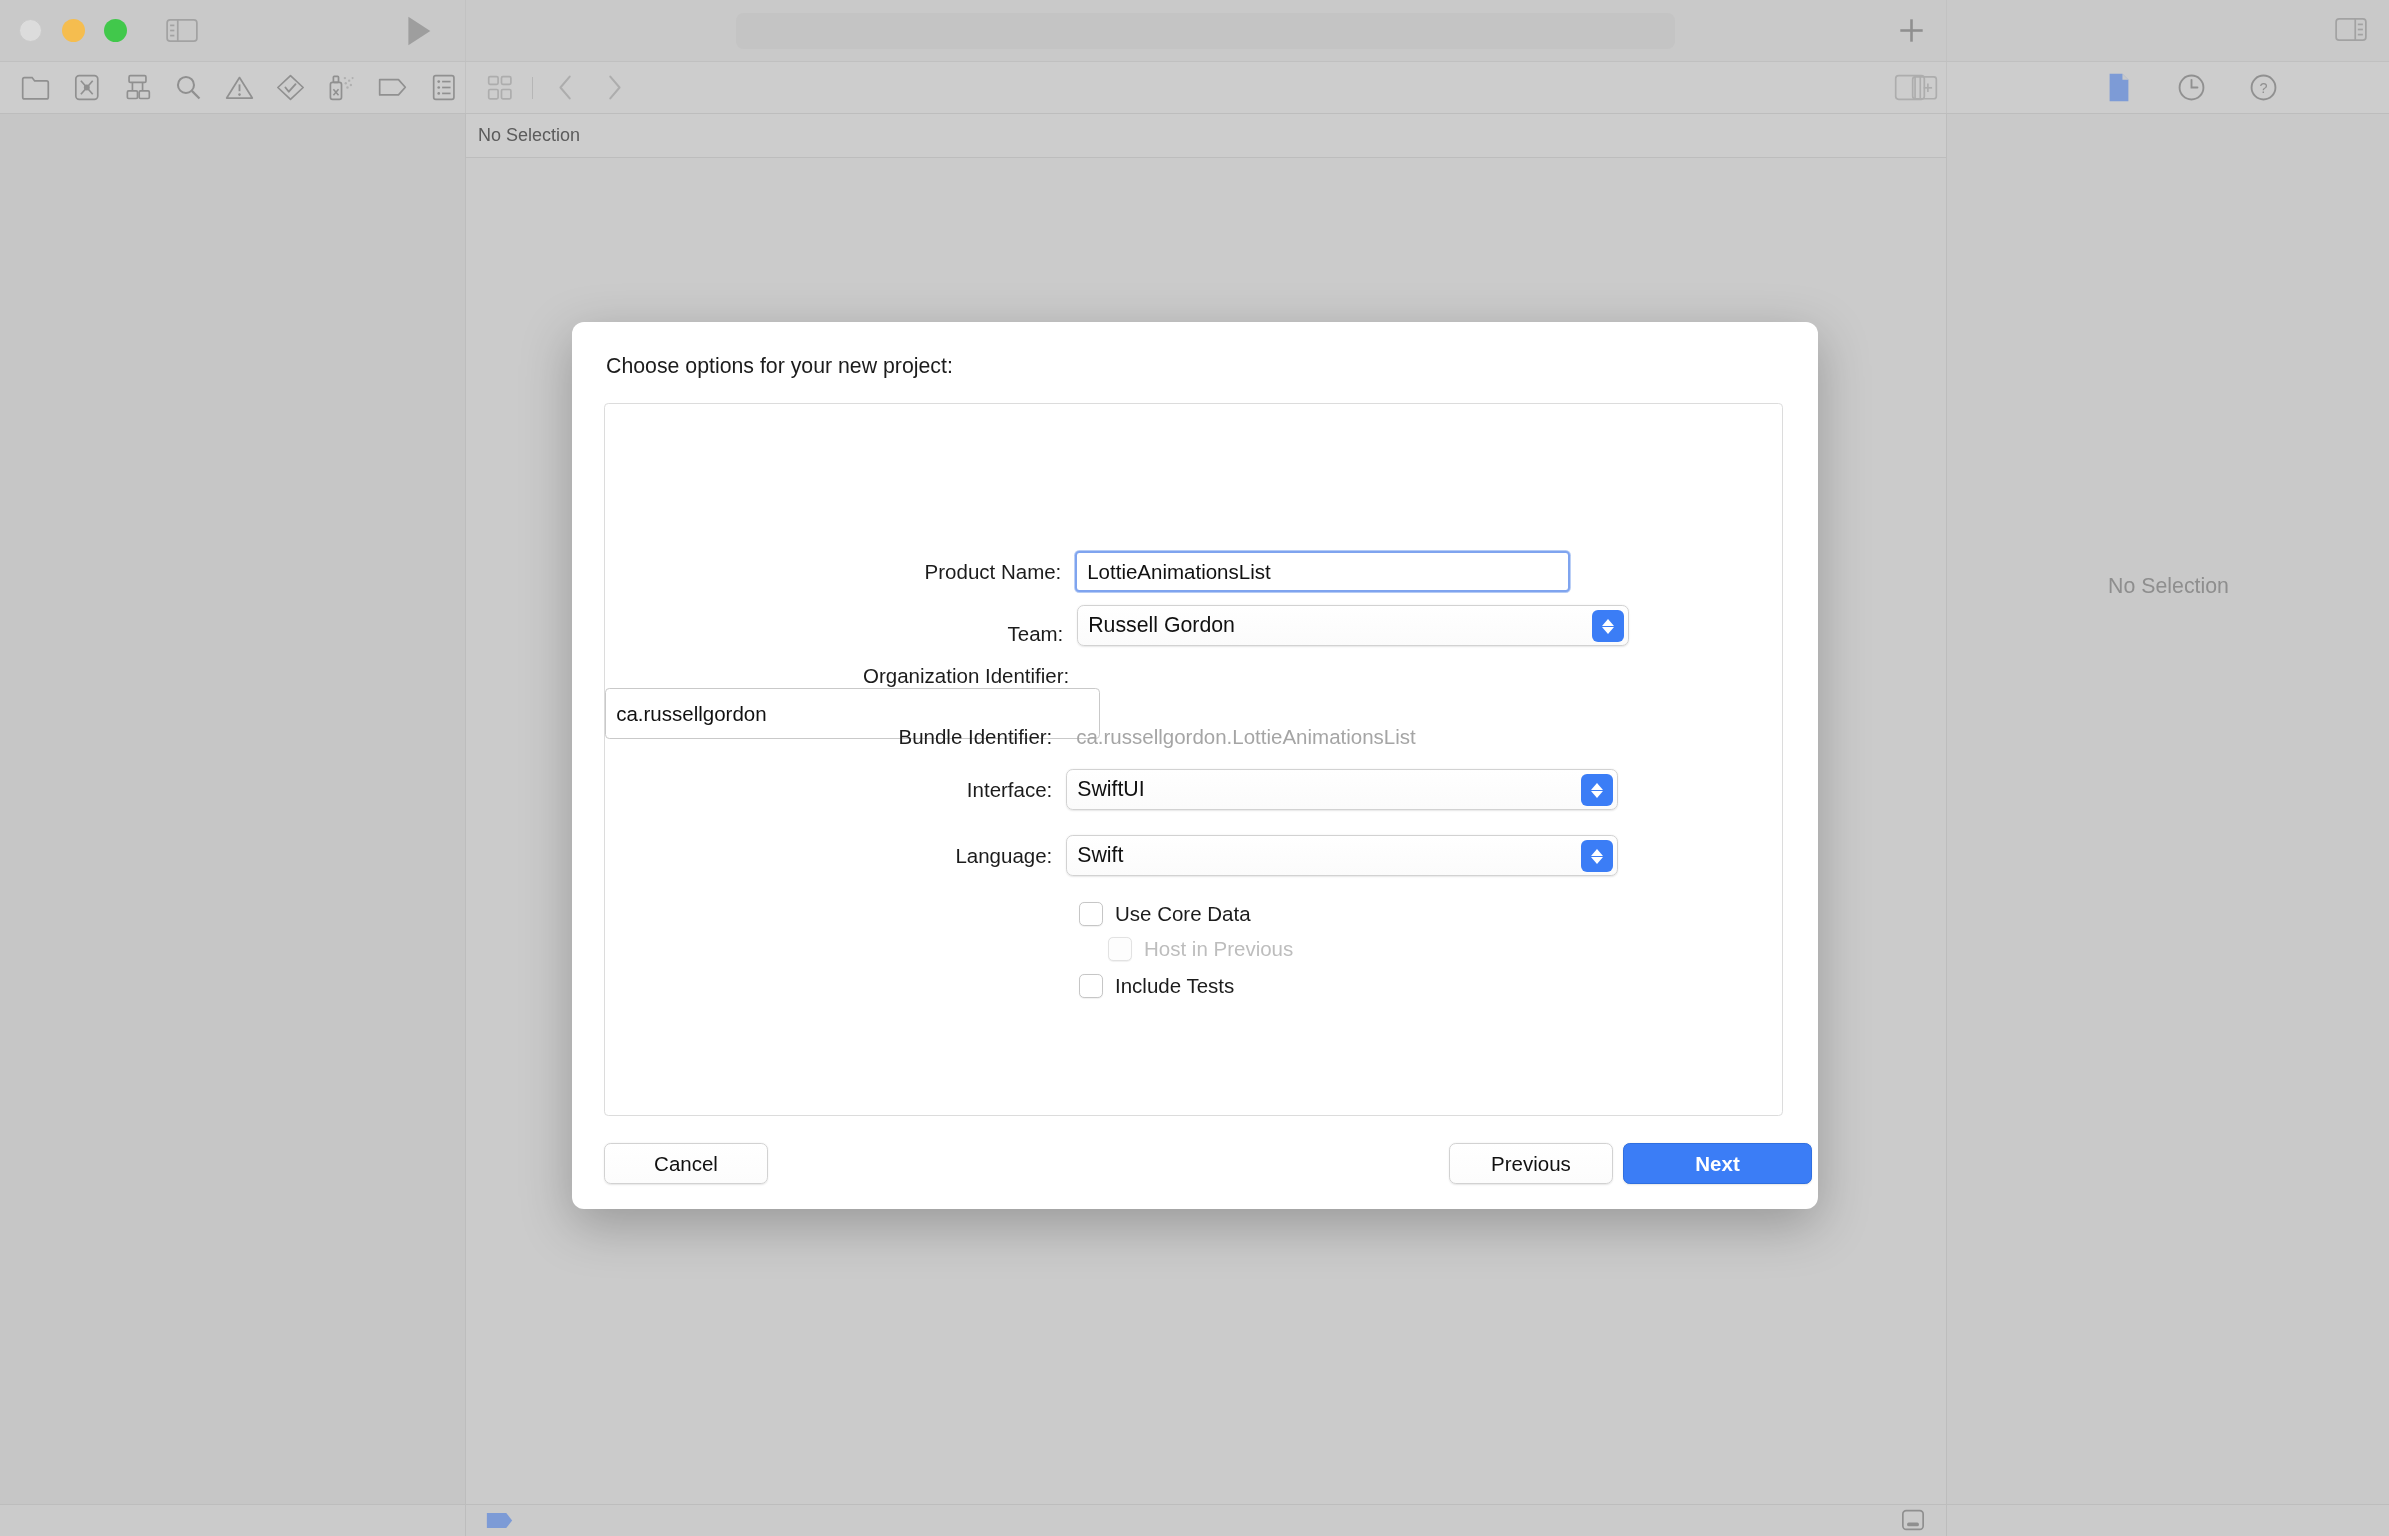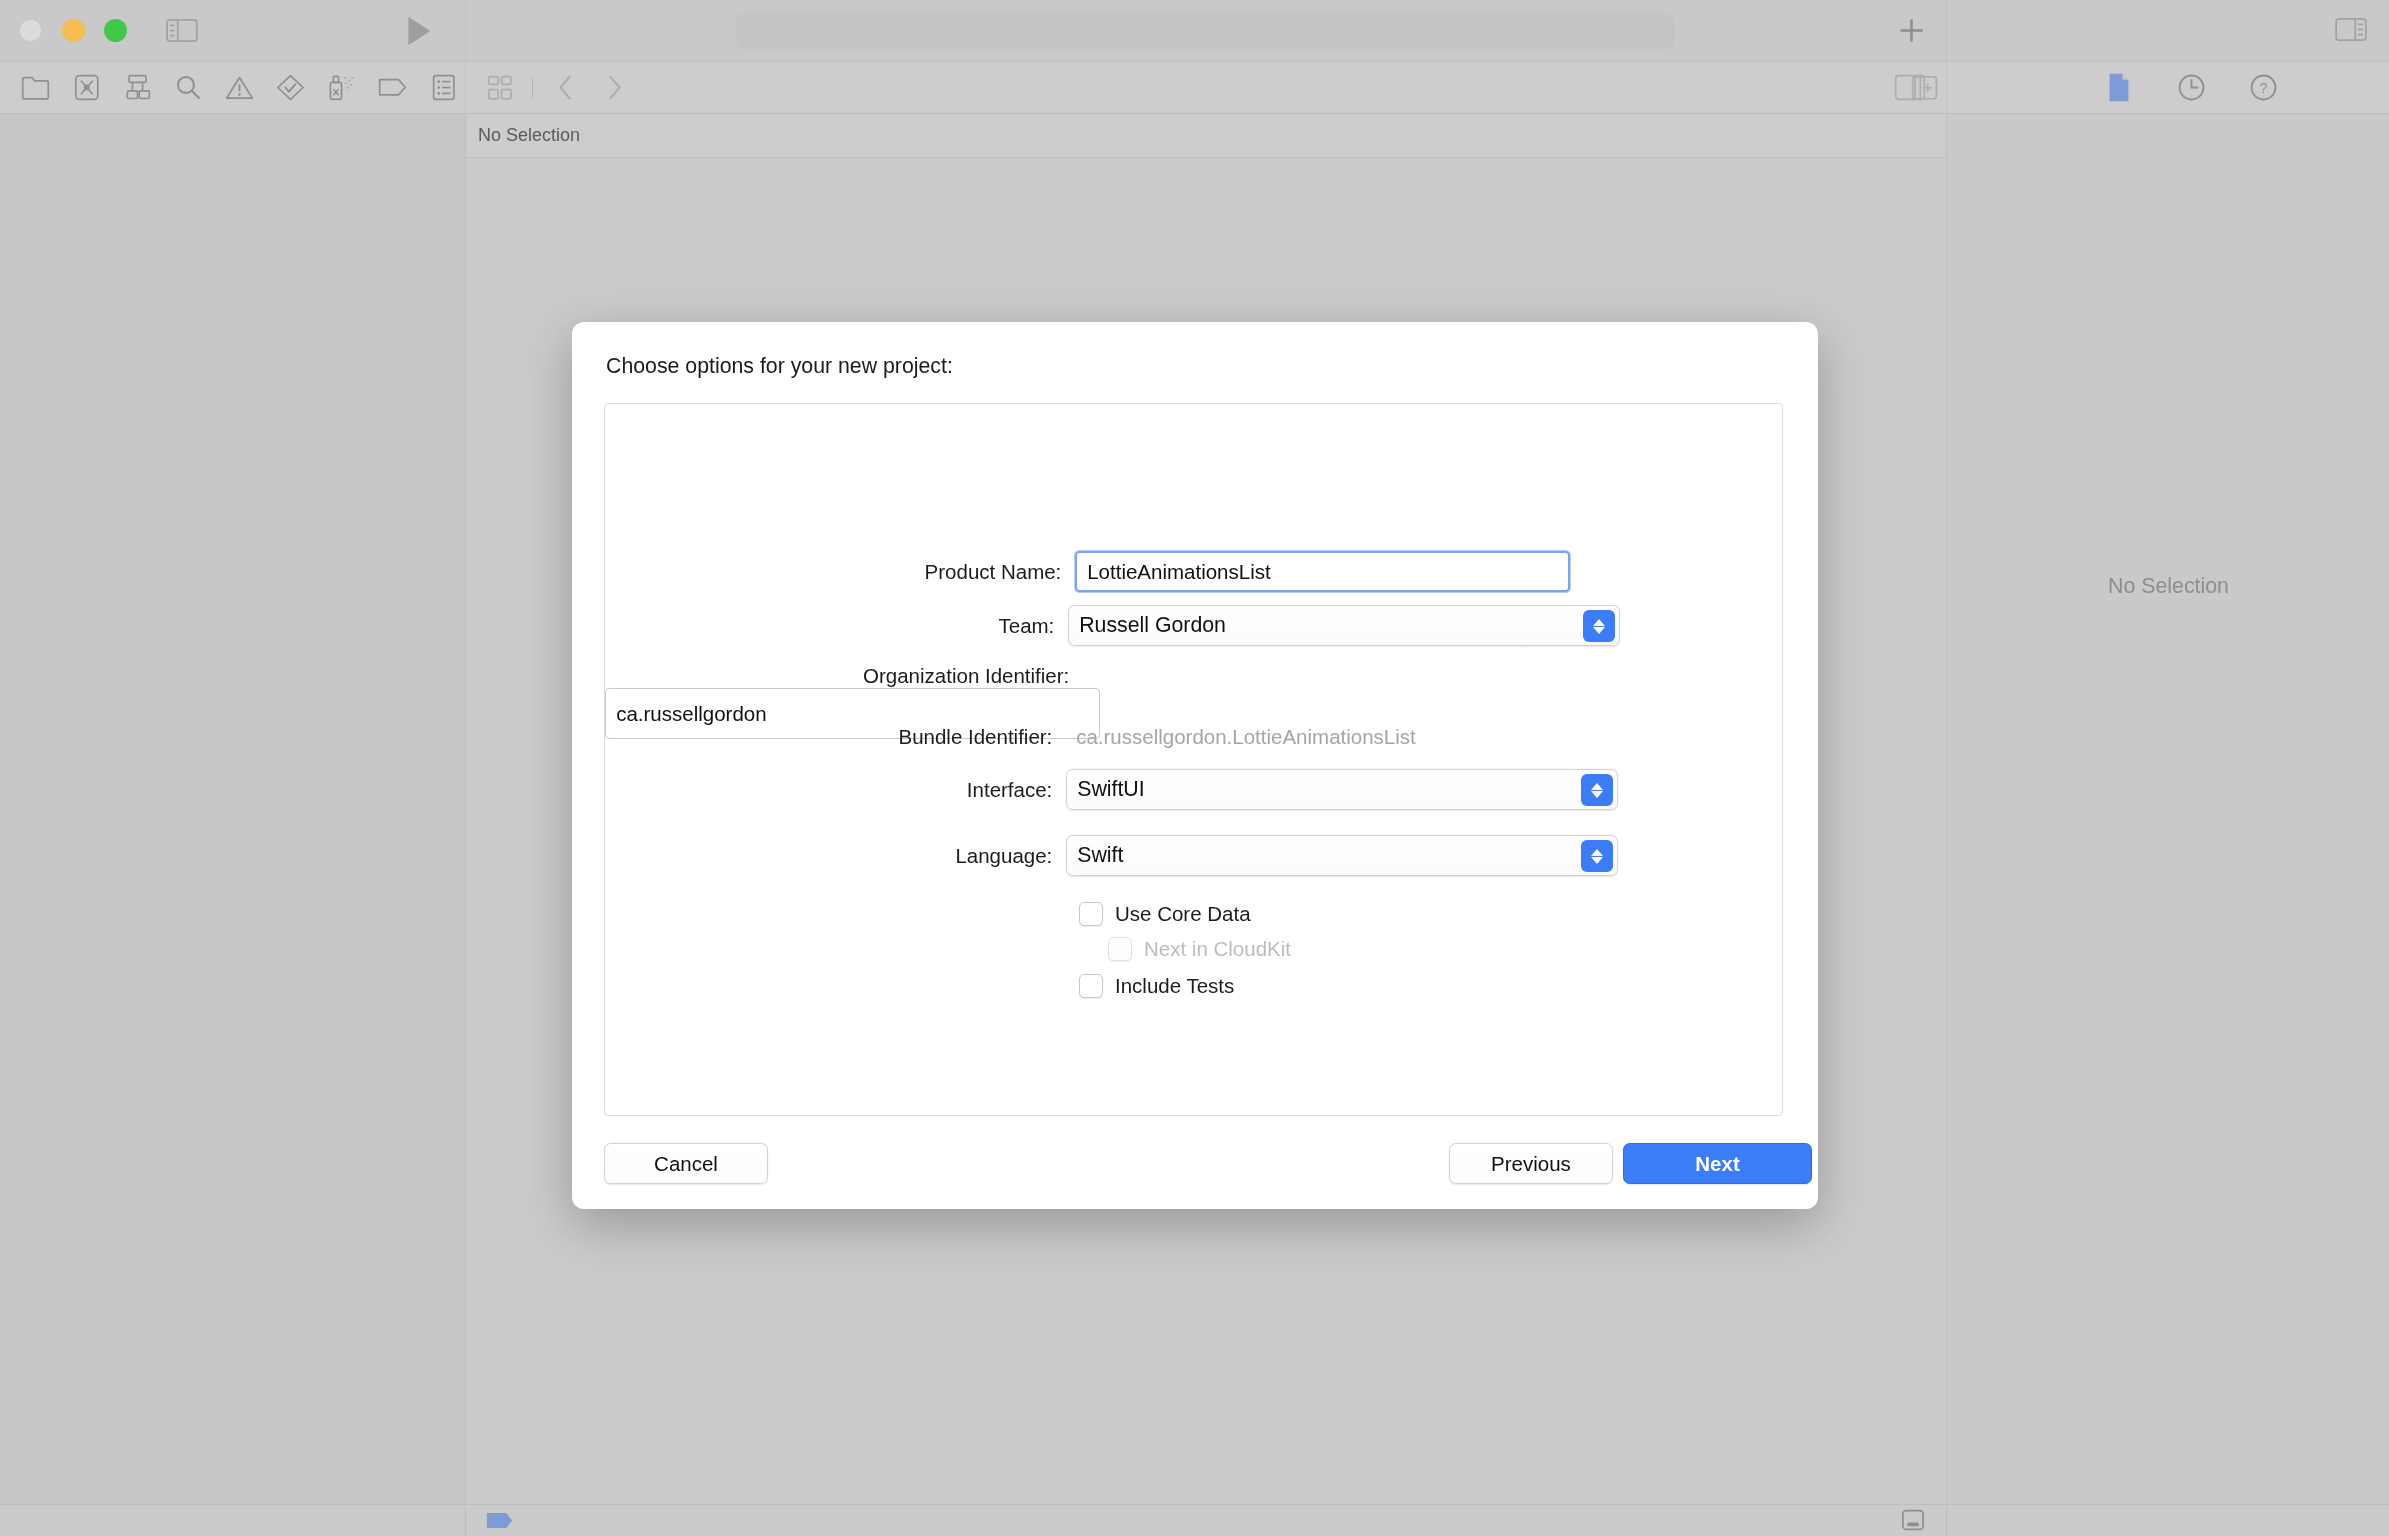--- a/index.html
+++ b/index.html
@@ -400,21 +400,21 @@
     <div class="dialog-body">
       <div class="form">
 
         <div class="row" style="left:9px; top:147px;">
           <div class="flabel">Product Name:</div>
           <div class="textfield focused">
             <span>LottieAnimationsList</span>
           </div>
         </div>
 
-        <div class="row" style="left:2px; top:201px;">
+        <div class="row" style="left:11px; top:201px;align-items:flex-end;">
           <div class="flabel">Team:</div>
           <div class="popup">
             <span>Russell Gordon</span>
             <span class="stepper">
               <span class="chev up"></span>
                 <span class="chev down"></span>
             </span>
           </div>
         </div>
 
@@ -452,21 +452,21 @@
           </div>
         </div>
 
         <div class="checkrow" style="left:474px; top:498px;">
           <span class="cbox"></span>
           <span class="cblabel">Use Core Data</span>
         </div>
 
         <div class="checkrow" style="left:503px; top:533px;">
           <span class="cbox disabled"></span>
-          <span class="cblabel disabled">Next in CloudKit</span>
+          <span class="cblabel disabled">Host in Previous</span>
         </div>
 
         <div class="checkrow" style="left:474px; top:570px;">
           <span class="cbox"></span>
           <span class="cblabel">Include Tests</span>
         </div>
 
       </div>
     </div>
 

